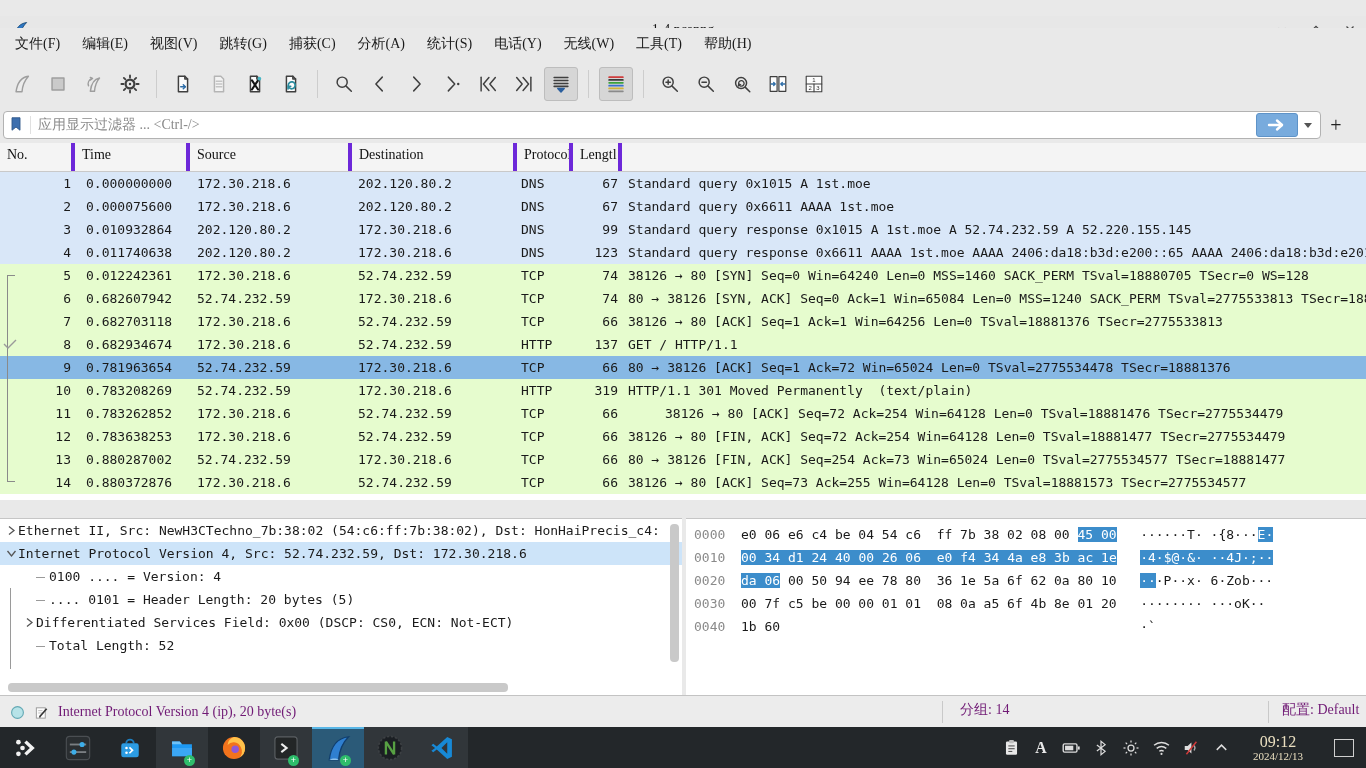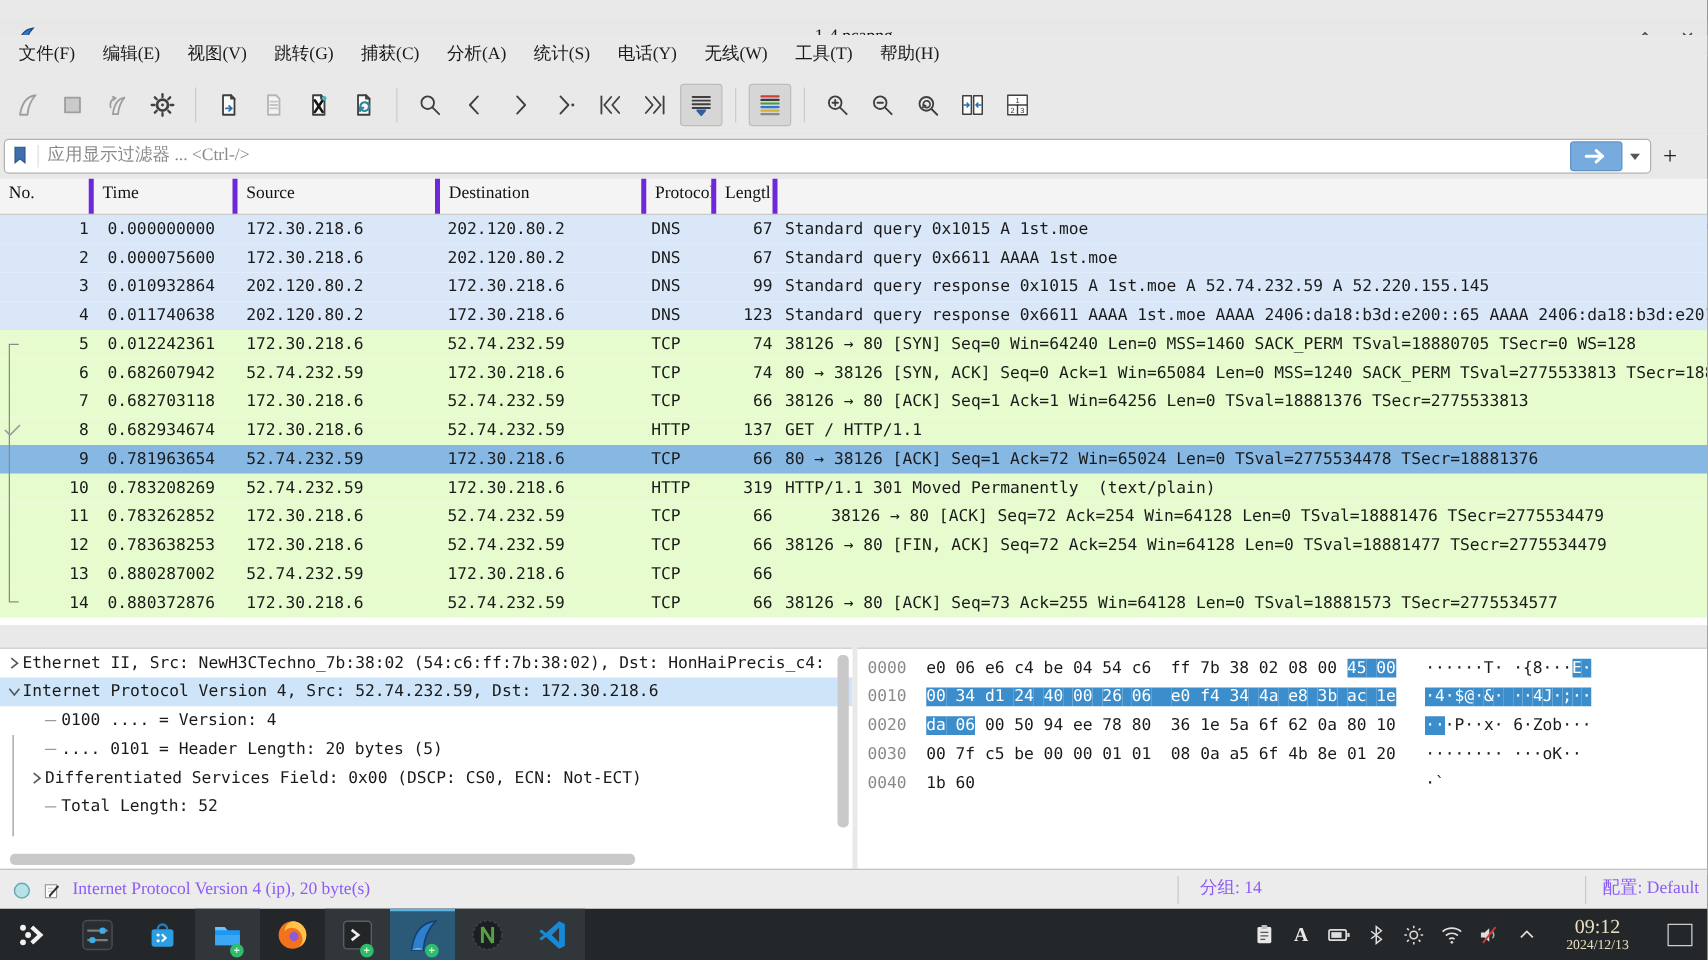--- a/index.html
+++ b/index.html
@@ -67,21 +67,21 @@
   .dguide{position:absolute;left:10px;width:1px;background:#9a9a9a;pointer-events:none;}
   .vscroll{position:absolute;right:3px;top:5px;width:9px;height:138px;background:#c9c9c9;border-radius:4px;cursor:pointer;}
   .hscroll{position:absolute;left:8px;bottom:4px;width:500px;height:9px;background:#c9c9c9;border-radius:4px;cursor:pointer;}
   .hex{position:absolute;left:686px;top:0;width:680px;height:177px;background:#fff;border-top:1px solid #c6c6c6;
     font-family:"DejaVu Sans Mono","Liberation Mono",monospace;font-size:13px;overflow:hidden;padding-top:4px;cursor:text;}
   .hrow{height:23px;line-height:23px;white-space:pre;}
   .hoff{color:#8a8a8a;padding-left:8px;}
   .hsel{background:#3c8dcb;color:#ffffff;}
   
   .statusbar{position:absolute;left:0;top:695px;width:1366px;height:32px;background:#ececec;
-    border-top:1px solid #c3c3c3;font-size:14px;color:#8b5cf6;}
+    border-top:1px solid #c3c3c3;font-size:14px;color:#701a75;}
   .sb-left{position:absolute;left:10px;top:0;height:32px;display:flex;align-items:center;gap:9px;}
   .sb-sep{position:absolute;top:5px;width:1px;height:22px;background:#c9c9c9;}
   .sb-text{white-space:nowrap;}
   
   .taskbar{position:absolute;left:0;top:727px;width:1366px;height:41px;background:#23272a;display:flex;align-items:stretch;}
   .tk-apps{display:flex;}
   .tk-item{position:relative;width:52px;display:flex;align-items:center;justify-content:center;cursor:pointer;}
   .tk-item.slot{background:#31363a;}
   .tk-item.active{background:#2b5a78;box-shadow:inset 0 2px 0 #58b6e6;}
   .tk-badge{position:absolute;left:50%;bottom:2px;transform:translateX(2px);width:11px;height:11px;border-radius:50%;
@@ -455,20 +455,21 @@
           <span class="pcell" style="width: 49px; text-align: right; padding-right: 4px;">66</span>
           <span class="pcell" style="flex: 1 1 0%; padding-left: 6px;">38126 → 80 [FIN, ACK] Seq=72 Ack=254 Win=64128 Len=0 TSval=18881477 TSecr=2775534479</span>
         </div>
         <div class="prow tcp">
           <span class="pcell" style="width: 75px; text-align: right; padding-right: 4px;">13</span>
           <span class="pcell" style="width: 115px; padding-left: 11px;">0.880287002</span>
           <span class="pcell" style="width: 162px; padding-left: 7px;">52.74.232.59</span>
           <span class="pcell" style="width: 165px; padding-left: 6px;">172.30.218.6</span>
           <span class="pcell" style="width: 56px; padding-left: 4px;">TCP</span>
           <span class="pcell" style="width: 49px; text-align: right; padding-right: 4px;">66</span>
+          <span class="pcell" style="flex: 1 1 0%; padding-left: 6px;">80 → 38126 [FIN, ACK] Seq=254 Ack=73 Win=65024 Len=0 TSval=2775534577 TSecr=18881477</span>
         </div>
         <div class="prow tcp">
           <span class="pcell" style="width: 75px; text-align: right; padding-right: 4px;">14</span>
           <span class="pcell" style="width: 115px; padding-left: 11px;">0.880372876</span>
           <span class="pcell" style="width: 162px; padding-left: 7px;">172.30.218.6</span>
           <span class="pcell" style="width: 165px; padding-left: 6px;">52.74.232.59</span>
           <span class="pcell" style="width: 56px; padding-left: 4px;">TCP</span>
           <span class="pcell" style="width: 49px; text-align: right; padding-right: 4px;">66</span>
           <span class="pcell" style="flex: 1 1 0%; padding-left: 6px;">38126 → 80 [ACK] Seq=73 Ack=255 Win=64128 Len=0 TSval=18881573 TSecr=2775534577</span>
         </div>

